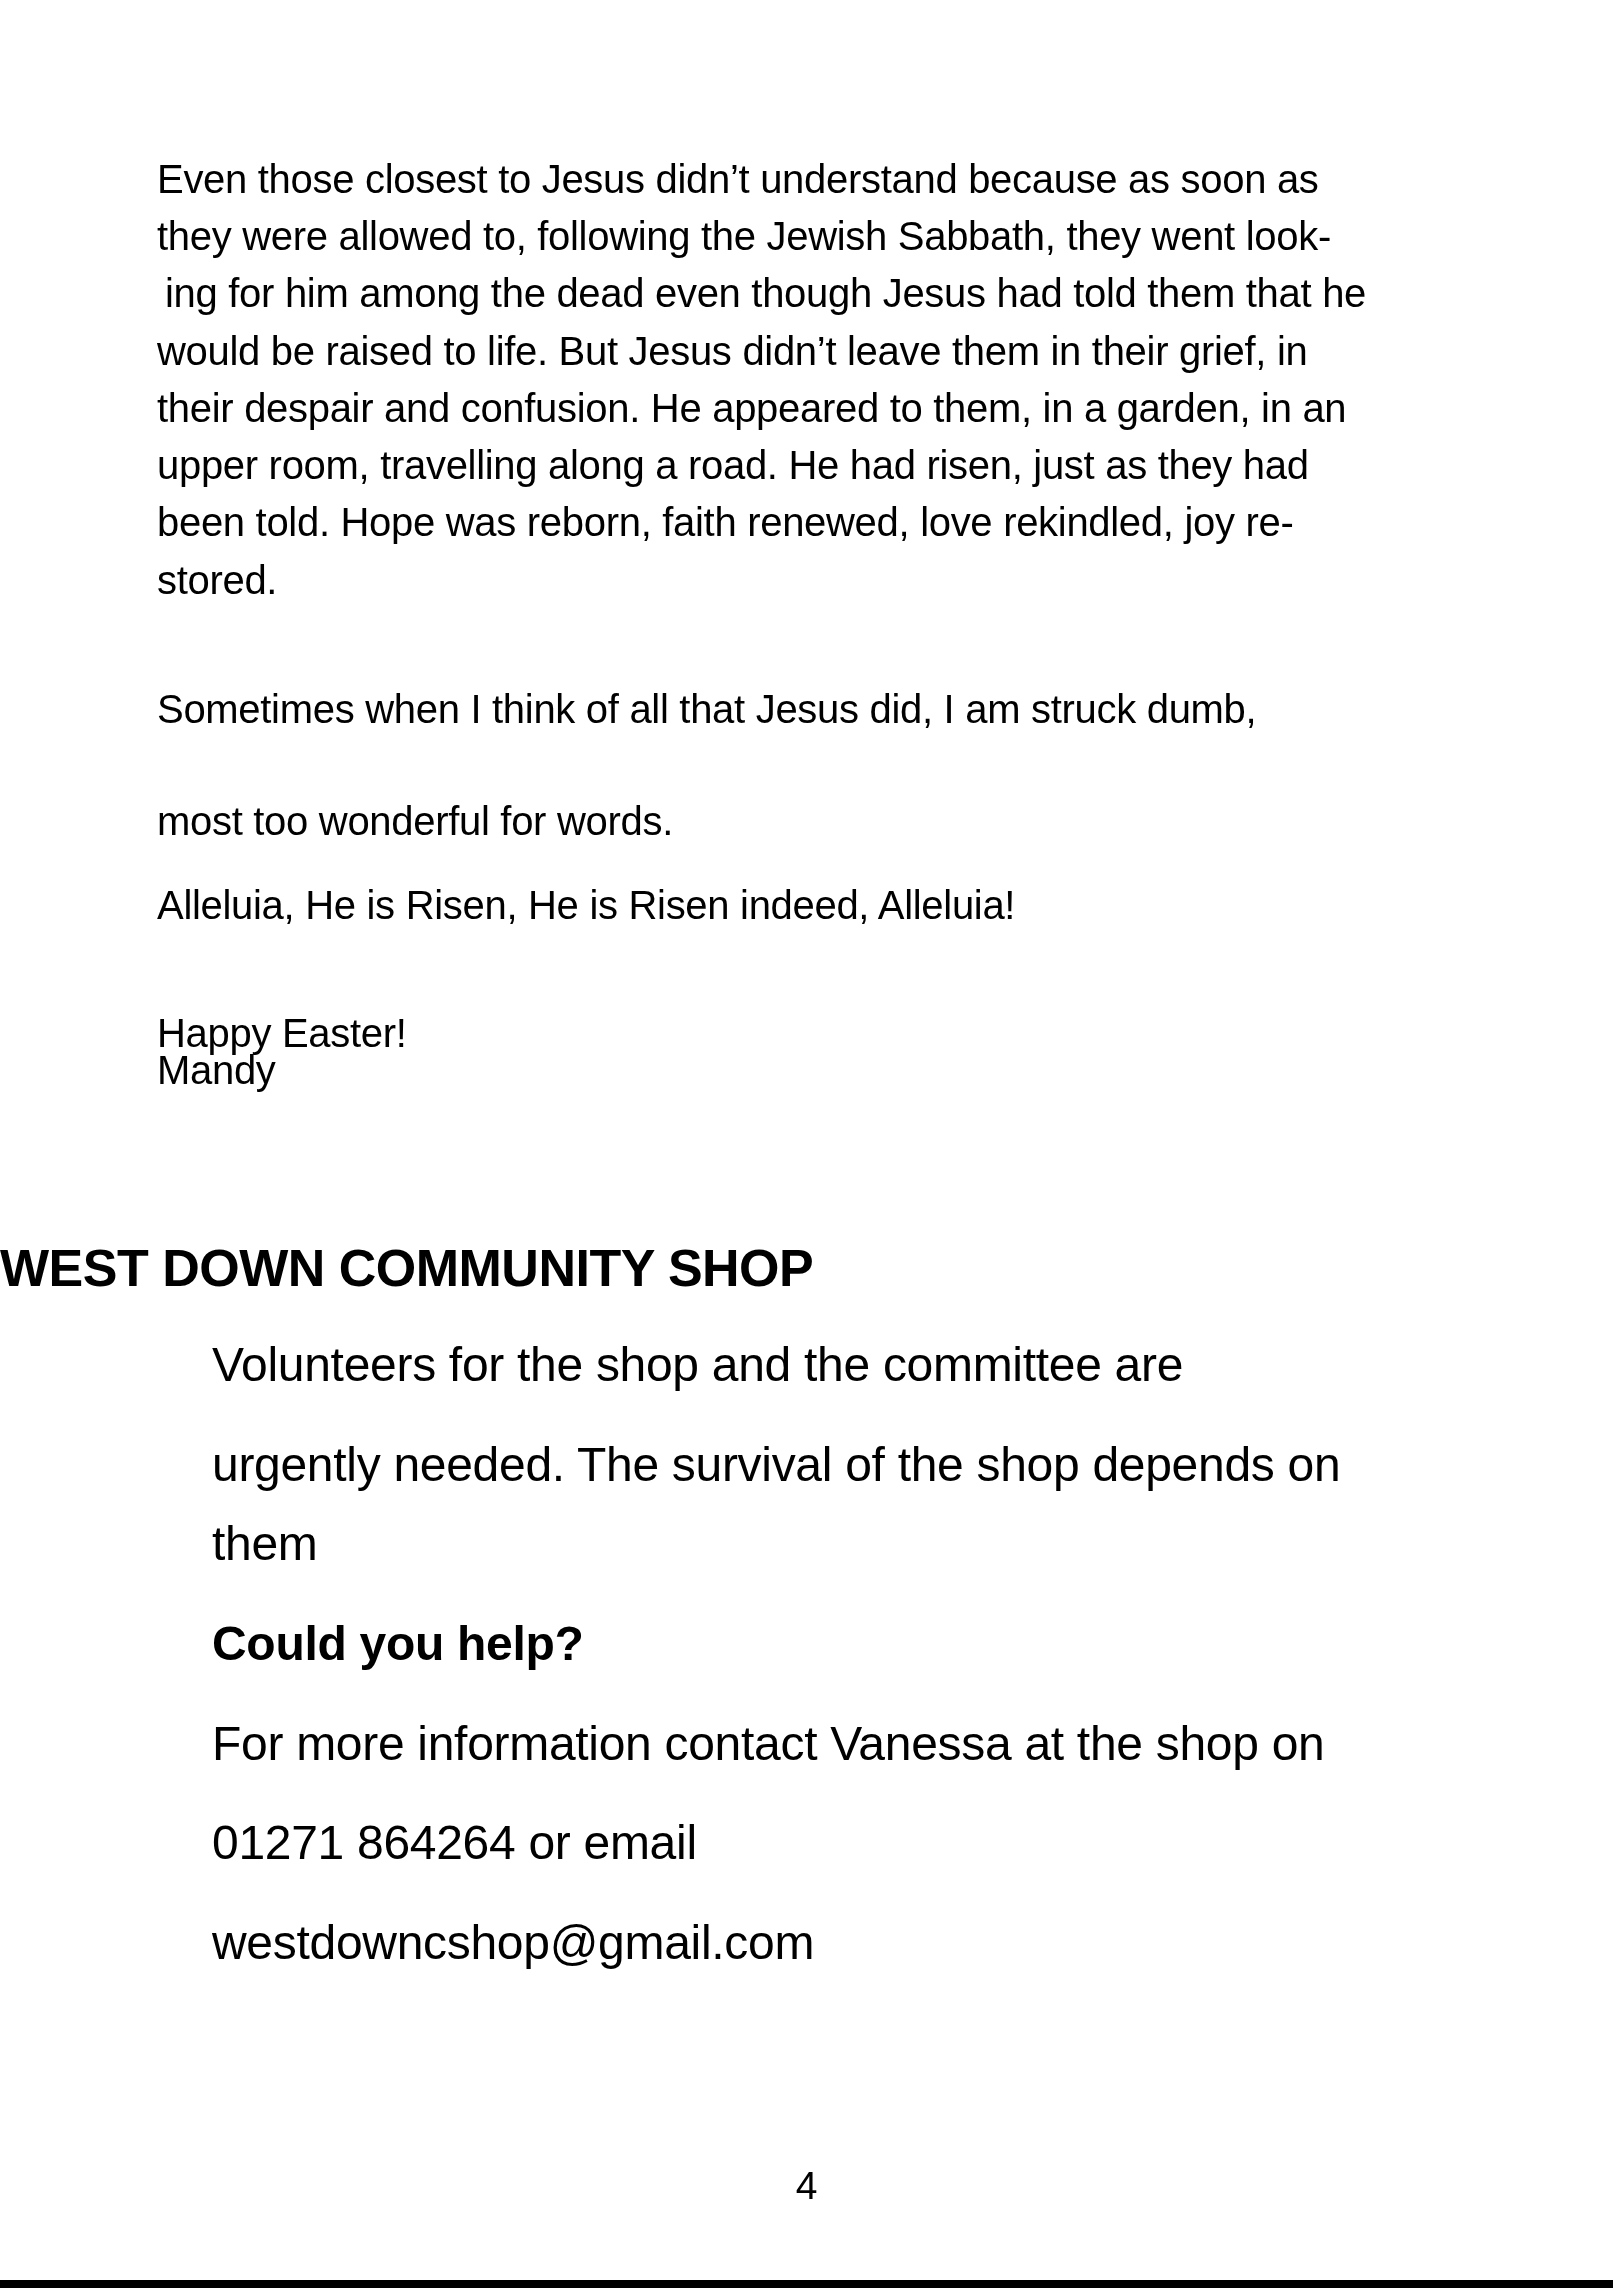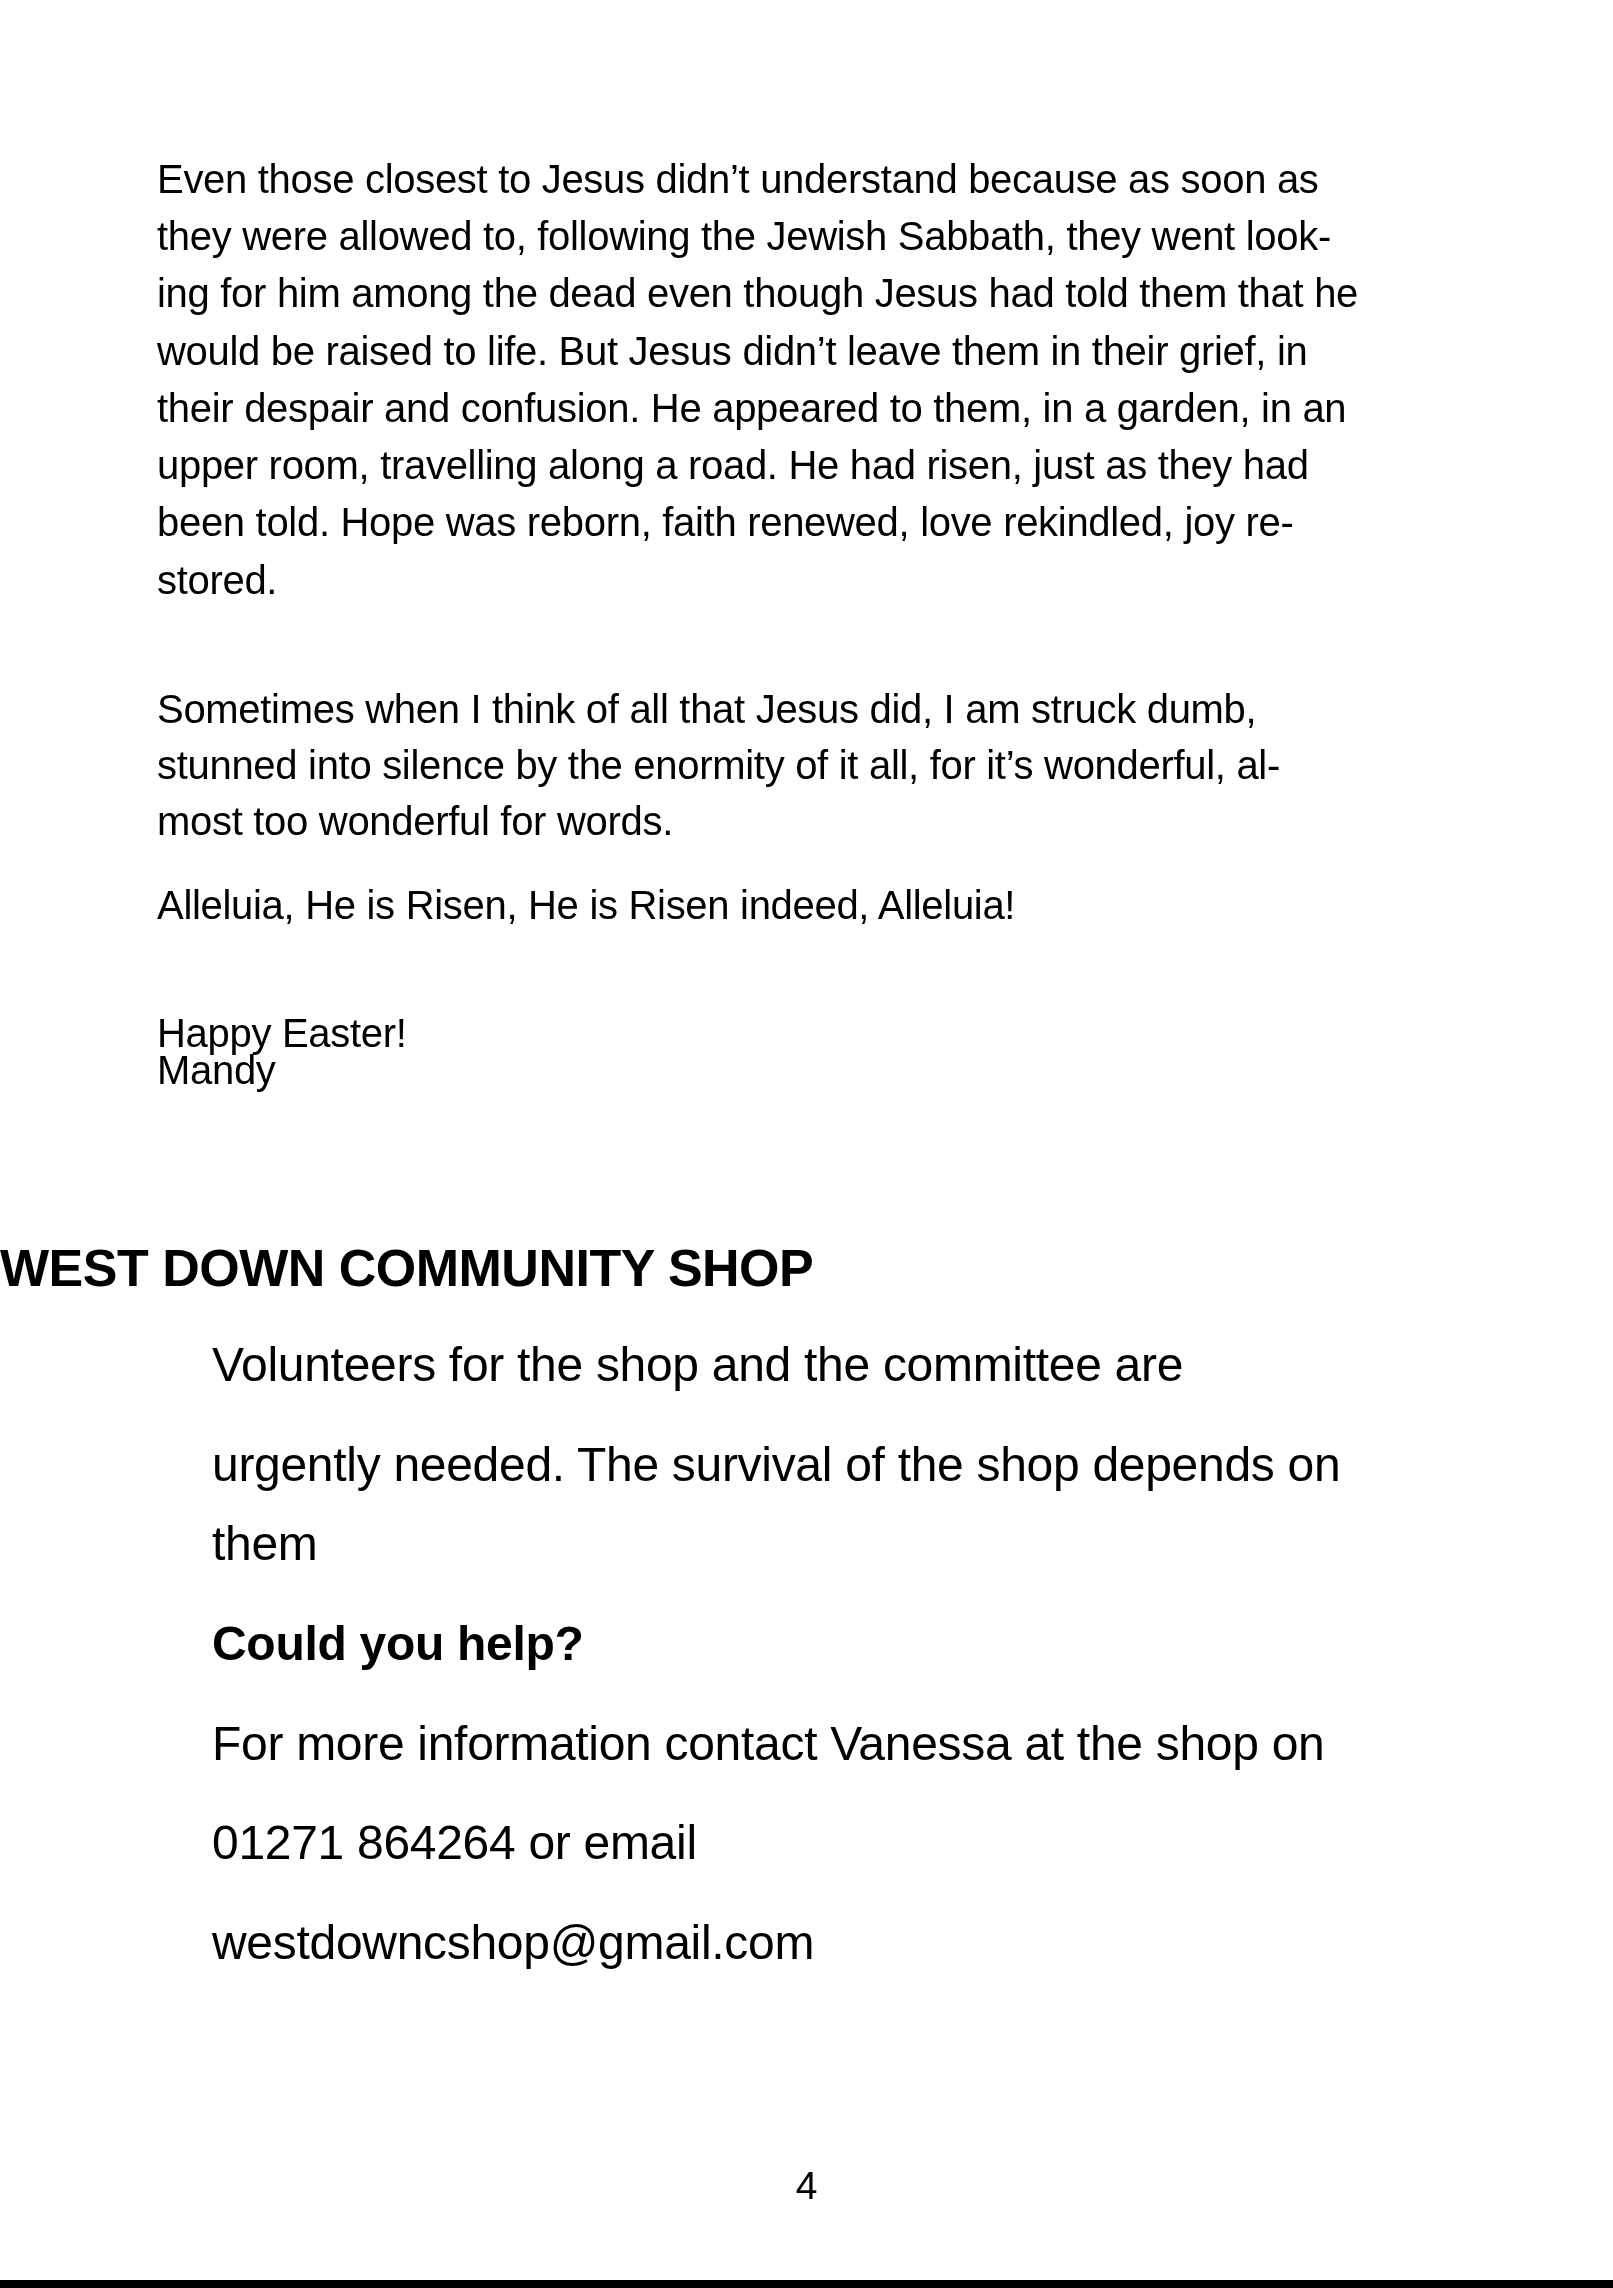--- a/index.html
+++ b/index.html
@@ -20,21 +20,21 @@
     position: absolute;
     left: 157px;
     font-size: 40px;
     line-height: 1.2;
     white-space: nowrap;
     letter-spacing: -0.3px;
   }
   
   .p1-0 { top: 155px; }
   .p1-1 { top: 212px; }
-  .p1-2 { top: 269px; }
+  .p1-2 { top: 269px; margin-left: 8px; }
   .p1-3 { top: 327px; }
   .p1-4 { top: 384px; }
   .p1-5 { top: 441px; }
   .p1-6 { top: 498px; }
   .p1-7 { top: 556px; }
   
   .p2-0 { top: 685px; }
   .p2-1 { top: 741px; }
   .p2-2 { top: 797px; }
   .alleluia { top: 881px; }
@@ -93,21 +93,20 @@
   <div class="line p1-0">Even those closest to Jesus didn’t understand because as soon as</div>
   <div class="line p1-1">they were allowed to, following the Jewish Sabbath, they went look-</div>
   <div class="line p1-2">ing for him among the dead even though Jesus had told them that he</div>
   <div class="line p1-3">would be raised to life. But Jesus didn’t leave them in their grief, in</div>
   <div class="line p1-4">their despair and confusion. He appeared to them, in a garden, in an</div>
   <div class="line p1-5">upper room, travelling along a road. He had risen, just as they had</div>
   <div class="line p1-6">been told. Hope was reborn, faith renewed, love rekindled, joy re-</div>
   <div class="line p1-7">stored.</div>
 
   <div class="line p2-0">Sometimes when I think of all that Jesus did, I am struck dumb,</div>
-  <div class="line p2-1">stunned into silence by the enormity of it all, for it’s wonderful, al-</div>
   <div class="line p2-2">most too wonderful for words.</div>
 
   <div class="line alleluia">Alleluia, He is Risen, He is Risen indeed, Alleluia!</div>
   <div class="line happy">Happy Easter!</div>
   <div class="line mandy">Mandy</div>
 
   <div class="shop-title">WEST DOWN COMMUNITY SHOP</div>
   <div class="shop-line s-0">Volunteers for the shop and the committee are</div>
   <div class="shop-line s-1">urgently needed. The survival of the shop depends on</div>
   <div class="shop-line s-2">them</div>

